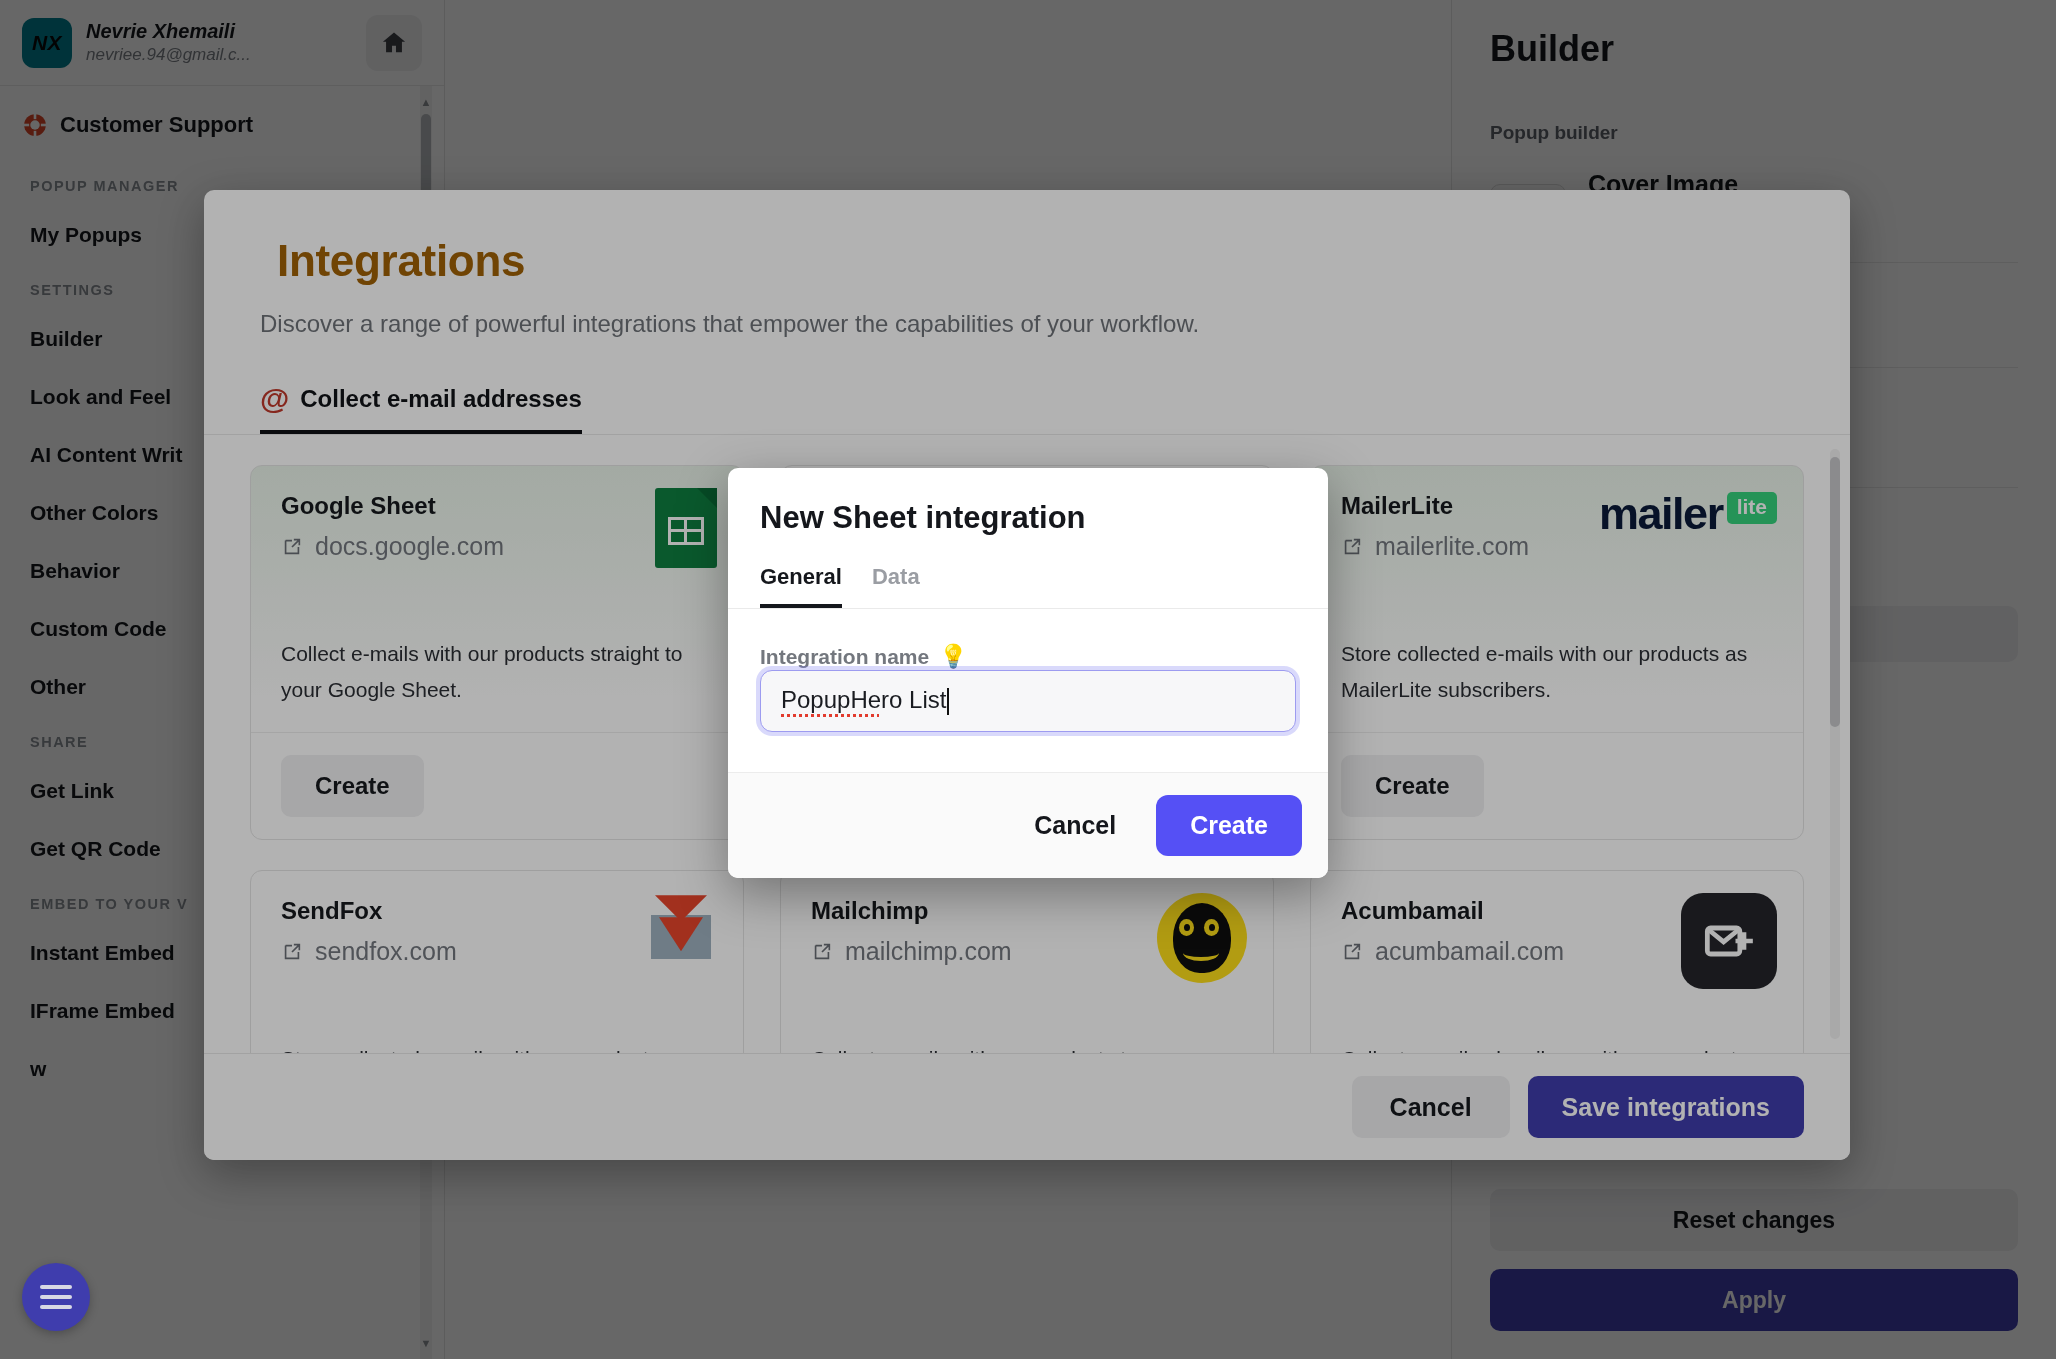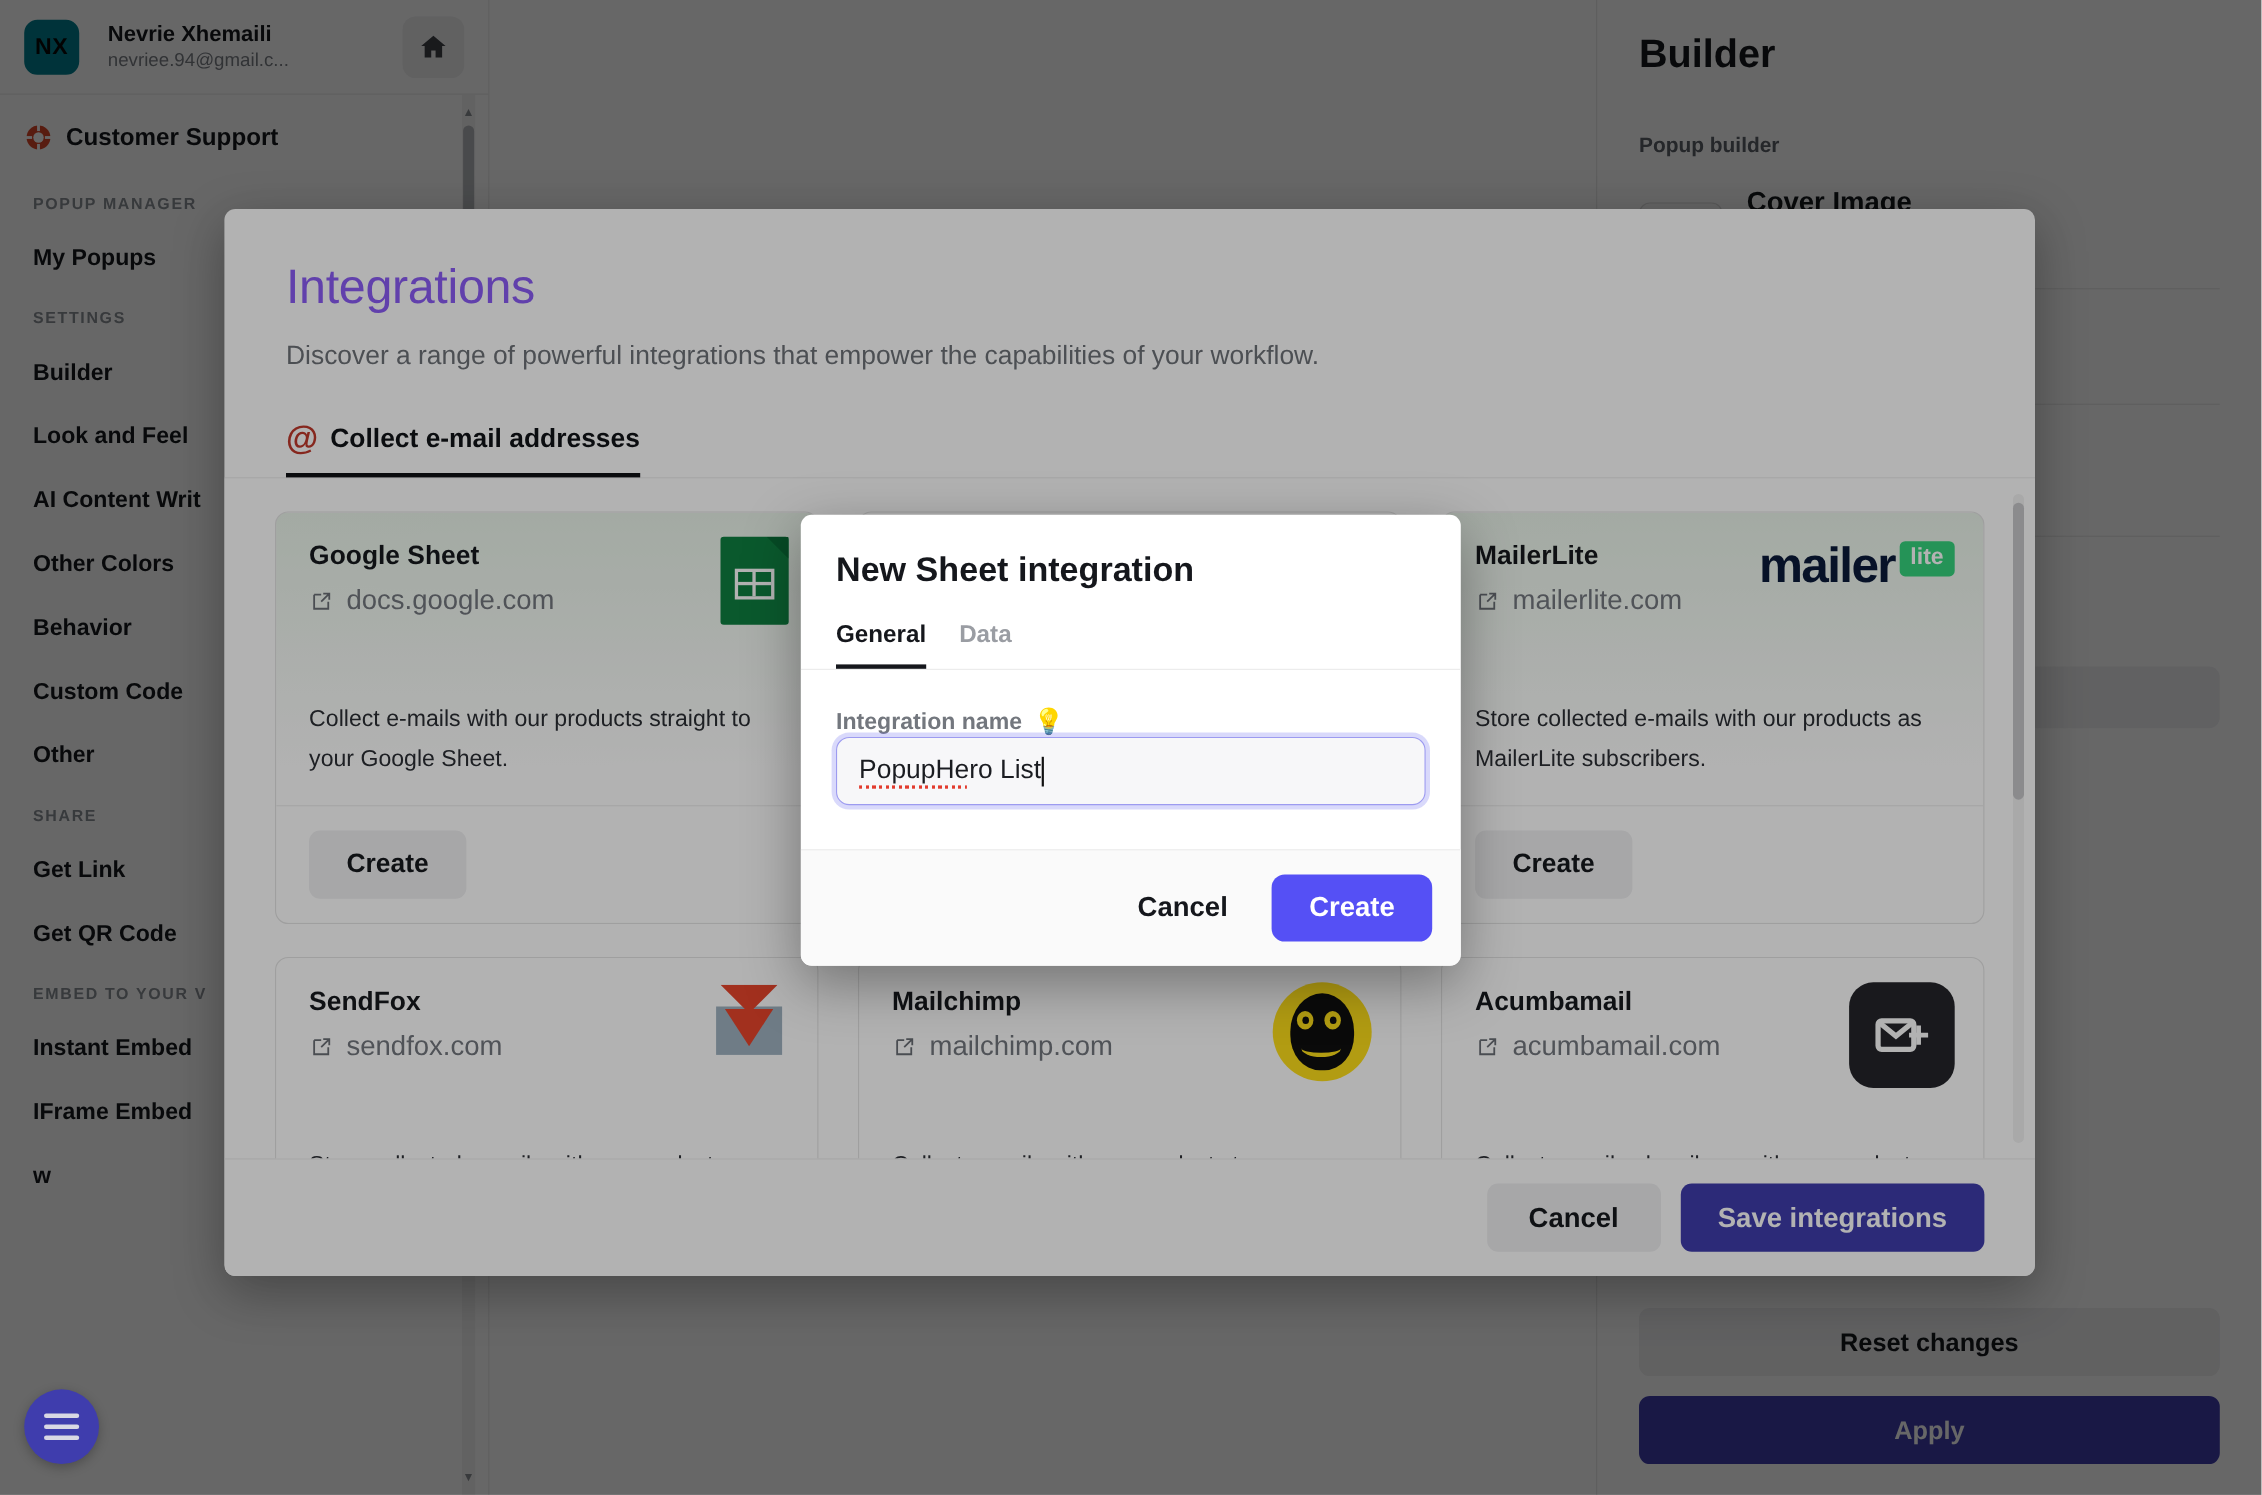--- a/index.html
+++ b/index.html
@@ -20,21 +20,22 @@
     background: #ffffff;
     border-right: 1px solid #e6e6e6;
     position: relative;
     flex: 0 0 445px;
   }
   .sb-header {
     height: 86px;
     display: flex; align-items: center;
     padding: 0 22px 0 22px;
     border-bottom: 1px solid #e9e9e9;
-    gap: 26px;
+    gap: 14px;
+    font-style: italic;
   }
   .avatar {
     width: 50px; height: 50px; border-radius: 12px;
     background: #00808f;
     color: #0a0a0a;
     font-size: 21px; font-weight: 700;
     display: flex; align-items: center; justify-content: center;
     letter-spacing: .5px;
     flex: 0 0 50px;
   }
@@ -144,21 +145,21 @@
     position: absolute;
     left: 204px; top: 190px;
     width: 1646px; height: 970px;
     background: #ffffff;
     border-radius: 10px;
     box-shadow: 0 14px 46px rgba(0,0,0,.32);
     overflow: hidden;
     display: flex; flex-direction: column;
   }
   .im-head { padding: 46px 56px 0 56px; }
-  .im-title { font-size: 44px; font-weight: 400; color: #8b5cf6; letter-spacing: -.3px; }
+  .im-title { font-size: 44px; font-weight: 700; color: #a16207; letter-spacing: -.3px; margin-left: 17px; }
   .im-sub { font-size: 24px; color: #6e7278; padding-top: 24px; }
 
   .im-tabs { padding: 46px 56px 0 56px; border-bottom: 1px solid #e8e8e8; }
   .im-tab {
     display: inline-flex; align-items: center; gap: 11px;
     padding-bottom: 16px;
     border-bottom: 4px solid #0f1115;
     font-size: 24px; font-weight: 700; color: #111317;
   }
   .at-icon { font-size: 30px; color: #c0392b; line-height: 1; }

